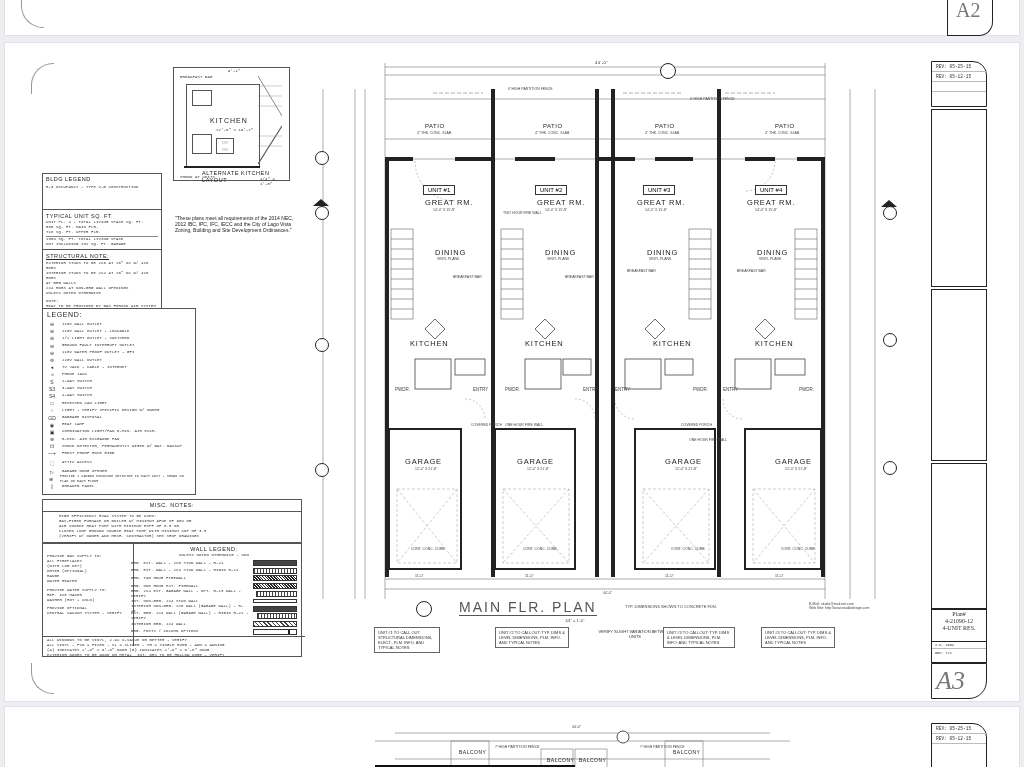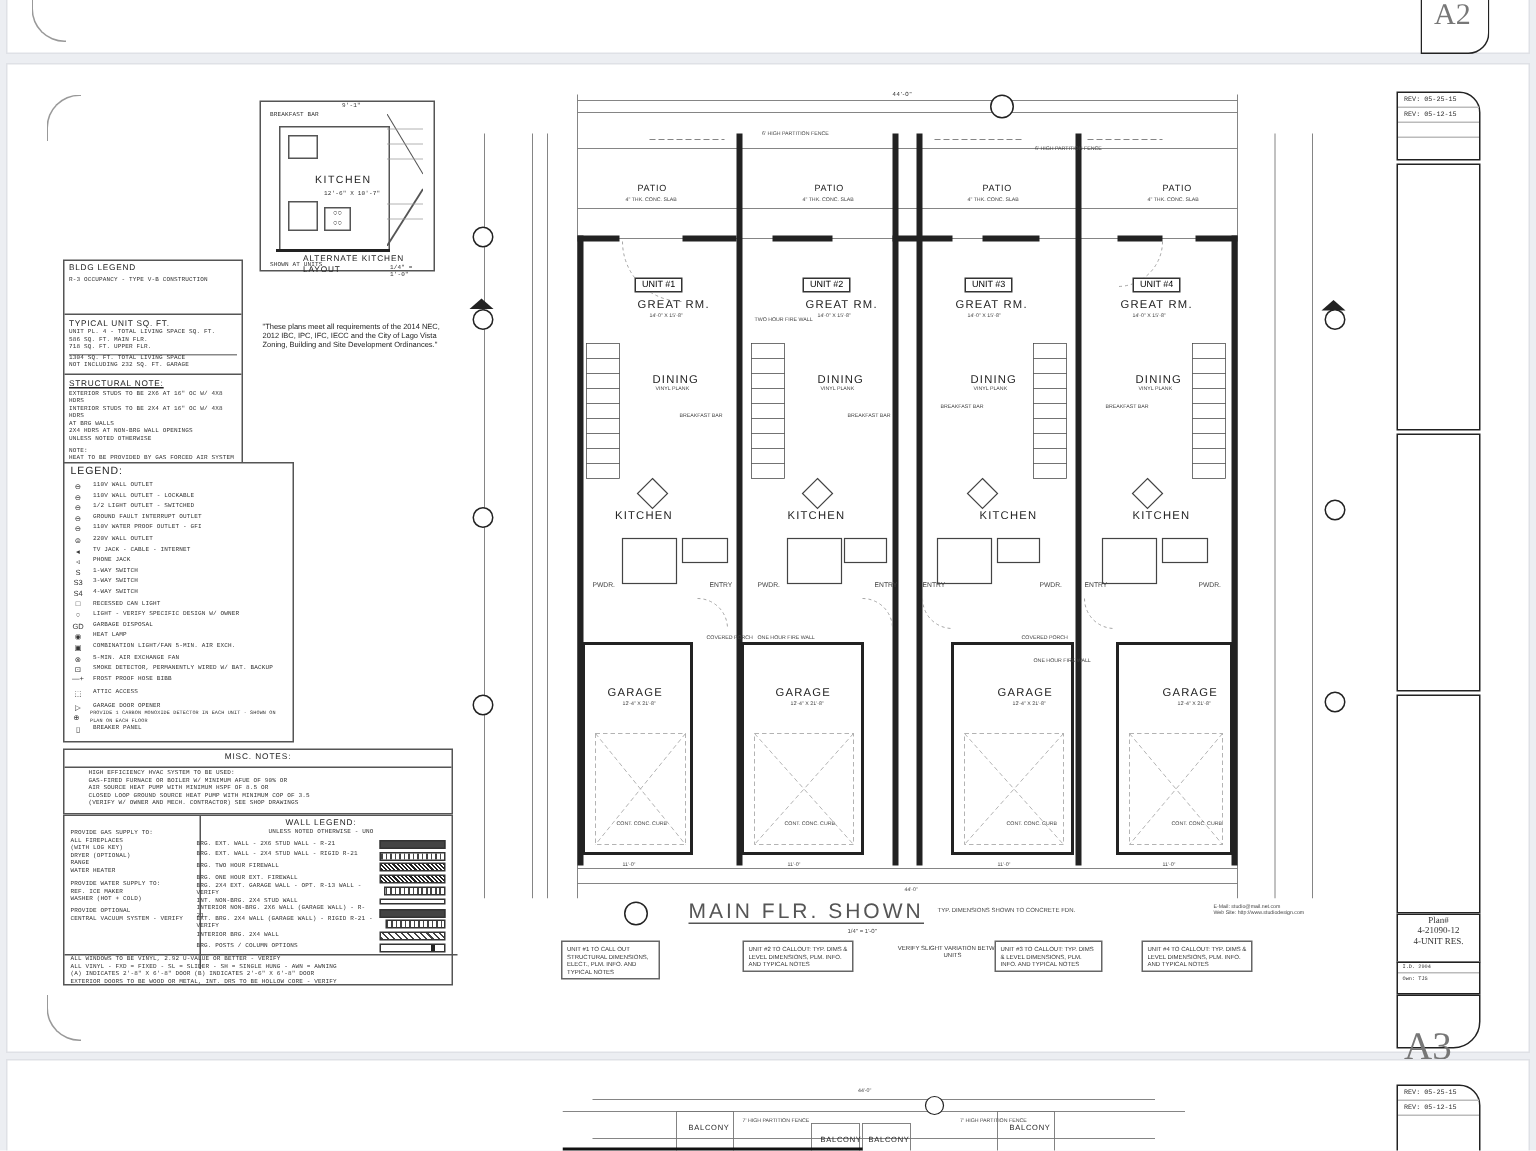--- a/index.html
+++ b/index.html
@@ -489,21 +489,21 @@
     <div class="sub" style="left:776px;top:504px;">CONT. CONC. CURB</div>
 
     <div class="sub" style="left:410px;top:531px;">11'-0"</div>
     <div class="sub" style="left:520px;top:531px;">11'-0"</div>
     <div class="sub" style="left:660px;top:531px;">11'-0"</div>
     <div class="sub" style="left:770px;top:531px;">11'-0"</div>
     <div class="sub" style="left:598px;top:548px;">44'-0"</div>
   </div>
 
   <div class="marker" style="left:411px;top:558px;width:14px;height:14px;"></div>
-  <div style="position:absolute;left:454px;top:556px;font-size:14px;letter-spacing:2px;color:#555;border-bottom:1px solid #555;">MAIN FLR. SHOWN</div>
+  <div style="position:absolute;left:454px;top:556px;font-size:14px;letter-spacing:2px;color:#555;border-bottom:1px solid #555;">MAIN FLR. PLAN</div>
   <div class="sub" style="left:560px;top:575px;font-size:4px;">1/4" = 1'-0"</div>
   <div class="sub" style="left:620px;top:561px;font-size:4px;">TYP. DIMENSIONS SHOWN TO CONCRETE FDN.</div>
   <div style="position:absolute;left:804px;top:559px;">
     <div class="sub" style="position:static;font-size:3.5px;"><span>E-Mail:</span> <span>studio@mail.net.com</span></div>
     <div class="sub" style="position:static;font-size:3.5px;"><span>Web Site:</span> <span>http://www.studiodesign.com</span></div>
   </div>
 
   <div class="note-box" style="left:369px;top:584px;width:58px;">UNIT #1 TO CALL OUT STRUCTURAL DIMENSIONS, ELECT., PLM. INFO. AND TYPICAL NOTES</div>
   <div class="note-box" style="left:490px;top:584px;width:66px;">UNIT #2 TO CALLOUT: TYP. DIMS &amp; LEVEL DIMENSIONS, PLM. INFO. AND TYPICAL NOTES</div>
   <div style="position:absolute;left:590px;top:586px;width:80px;font-size:4px;line-height:5px;text-align:center;color:#333;">VERIFY SLIGHT VARIATION BETWEEN UNITS</div>
@@ -521,21 +521,21 @@
   <div class="title-block" style="left:926px;top:566px;width:54px;height:30px;font-family:'Liberation Serif',serif;font-size:6px;line-height:7px;text-align:center;color:#333;padding-top:1px;">
     <div>Plan#</div>
     <div>4-21090-12</div>
     <div>4-UNIT RES.</div>
   </div>
   <div class="title-block" style="left:926px;top:598px;width:54px;height:20px;">
     <div class="rev-line" style="font-size:3.5px;padding:1px 3px;">I.D. 2904</div>
     <div class="rev-line" style="font-size:3.5px;padding:2px 3px;border:none;">Own: TJS</div>
   </div>
   <div class="title-block" style="left:926px;top:620px;width:54px;height:34px;border-bottom-right-radius:18px;">
-    <span class="sheet-num" style="left:4px;top:19px;">A3</span>
+    <span class="sheet-num" style="left:4px;top:2px;font-style:italic;">A3</span>
   </div>
 </div>
 
 <div class="sheet sheet-bottom">
   <svg style="position:absolute;left:370px;top:12px;" width="420" height="60">
     <g stroke="#777" stroke-width="0.6" fill="none">
       <line x1="20" y1="14" x2="395" y2="14"></line>
       <line x1="0" y1="22" x2="415" y2="22"></line>
       <line x1="20" y1="40" x2="395" y2="40"></line>
       <rect x="76" y="22" width="38" height="30"></rect>

